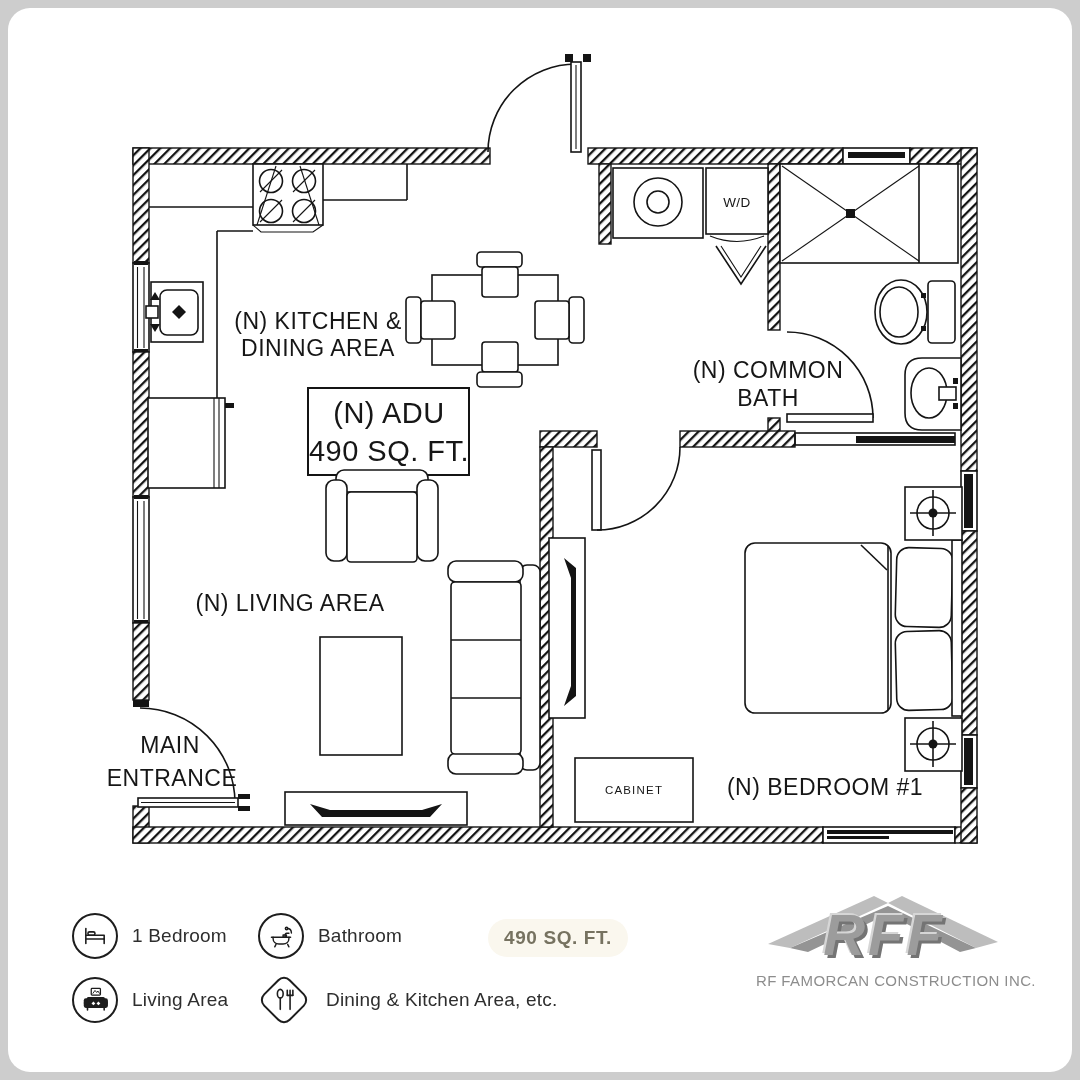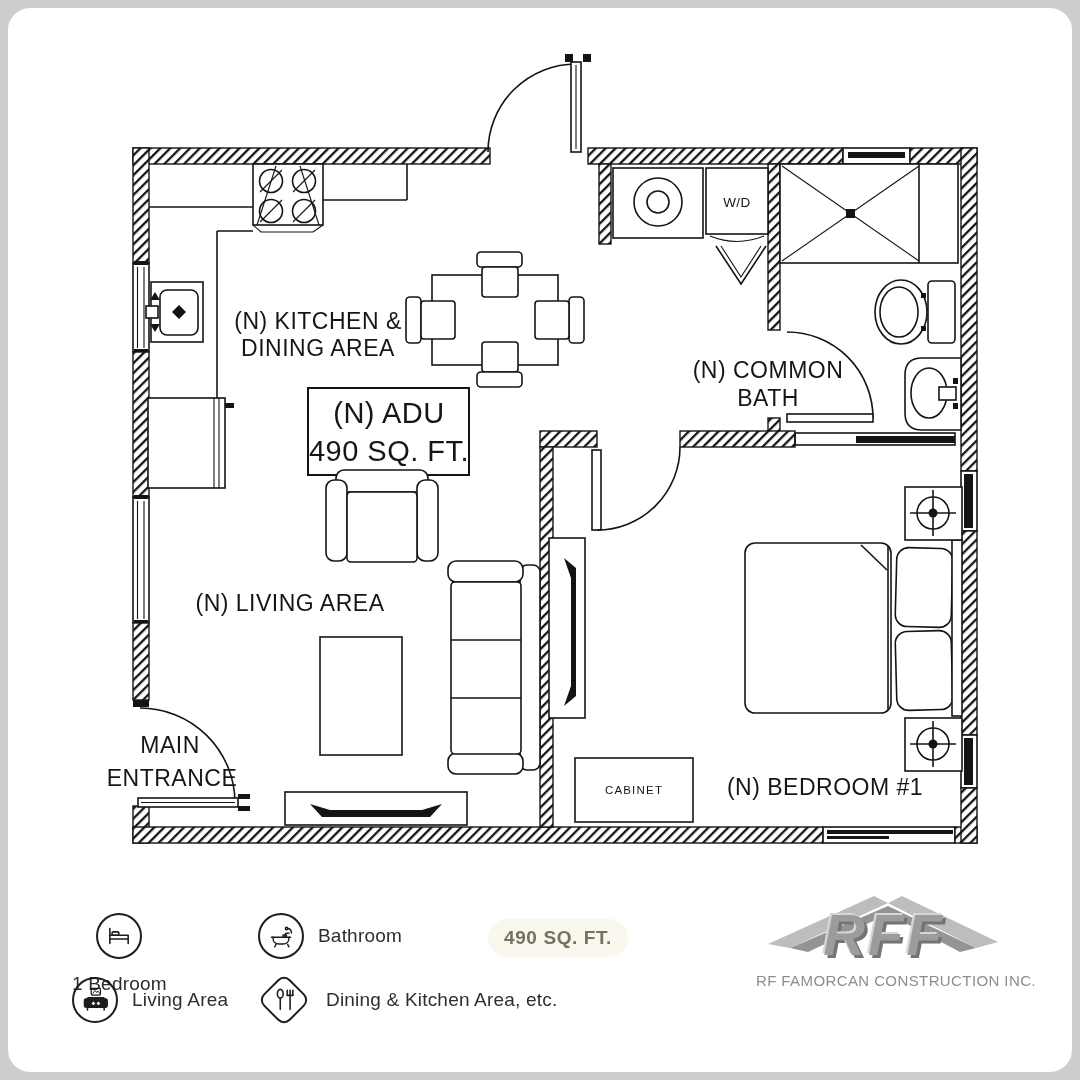--- a/index.html
+++ b/index.html
@@ -294,21 +294,21 @@
       <text class="lbl" x="318" y="356">DINING AREA</text>
       <text class="lbl" x="768" y="378">(N) COMMON</text>
       <text class="lbl" x="768" y="406">BATH</text>
       <text class="lbl" x="290" y="611">(N) LIVING AREA</text>
       <text class="lbl" x="170" y="753">MAIN</text>
       <text class="lbl" x="172" y="786">ENTRANCE</text>
       <text class="lbl" x="825" y="795">(N) BEDROOM #1</text>
     </g>
   </svg>
 
-  <div class="legend-item" style="left:72px;top:913px;flex-direction:column;">
+  <div class="legend-item" style="left:72px;top:913px;">
     <span class="circ">
       <svg width="30" height="30" viewBox="0 0 36 36">
         <g class="icon-stroke">
           <path d="M7 9v18"></path>
           <path d="M7 21.5h22"></path>
           <path d="M29 21.5v5.5"></path>
           <path d="M7 17h22v4.5"></path>
           <rect x="9.5" y="13" width="8.5" height="4" rx="2"></rect>
         </g>
       </svg>

